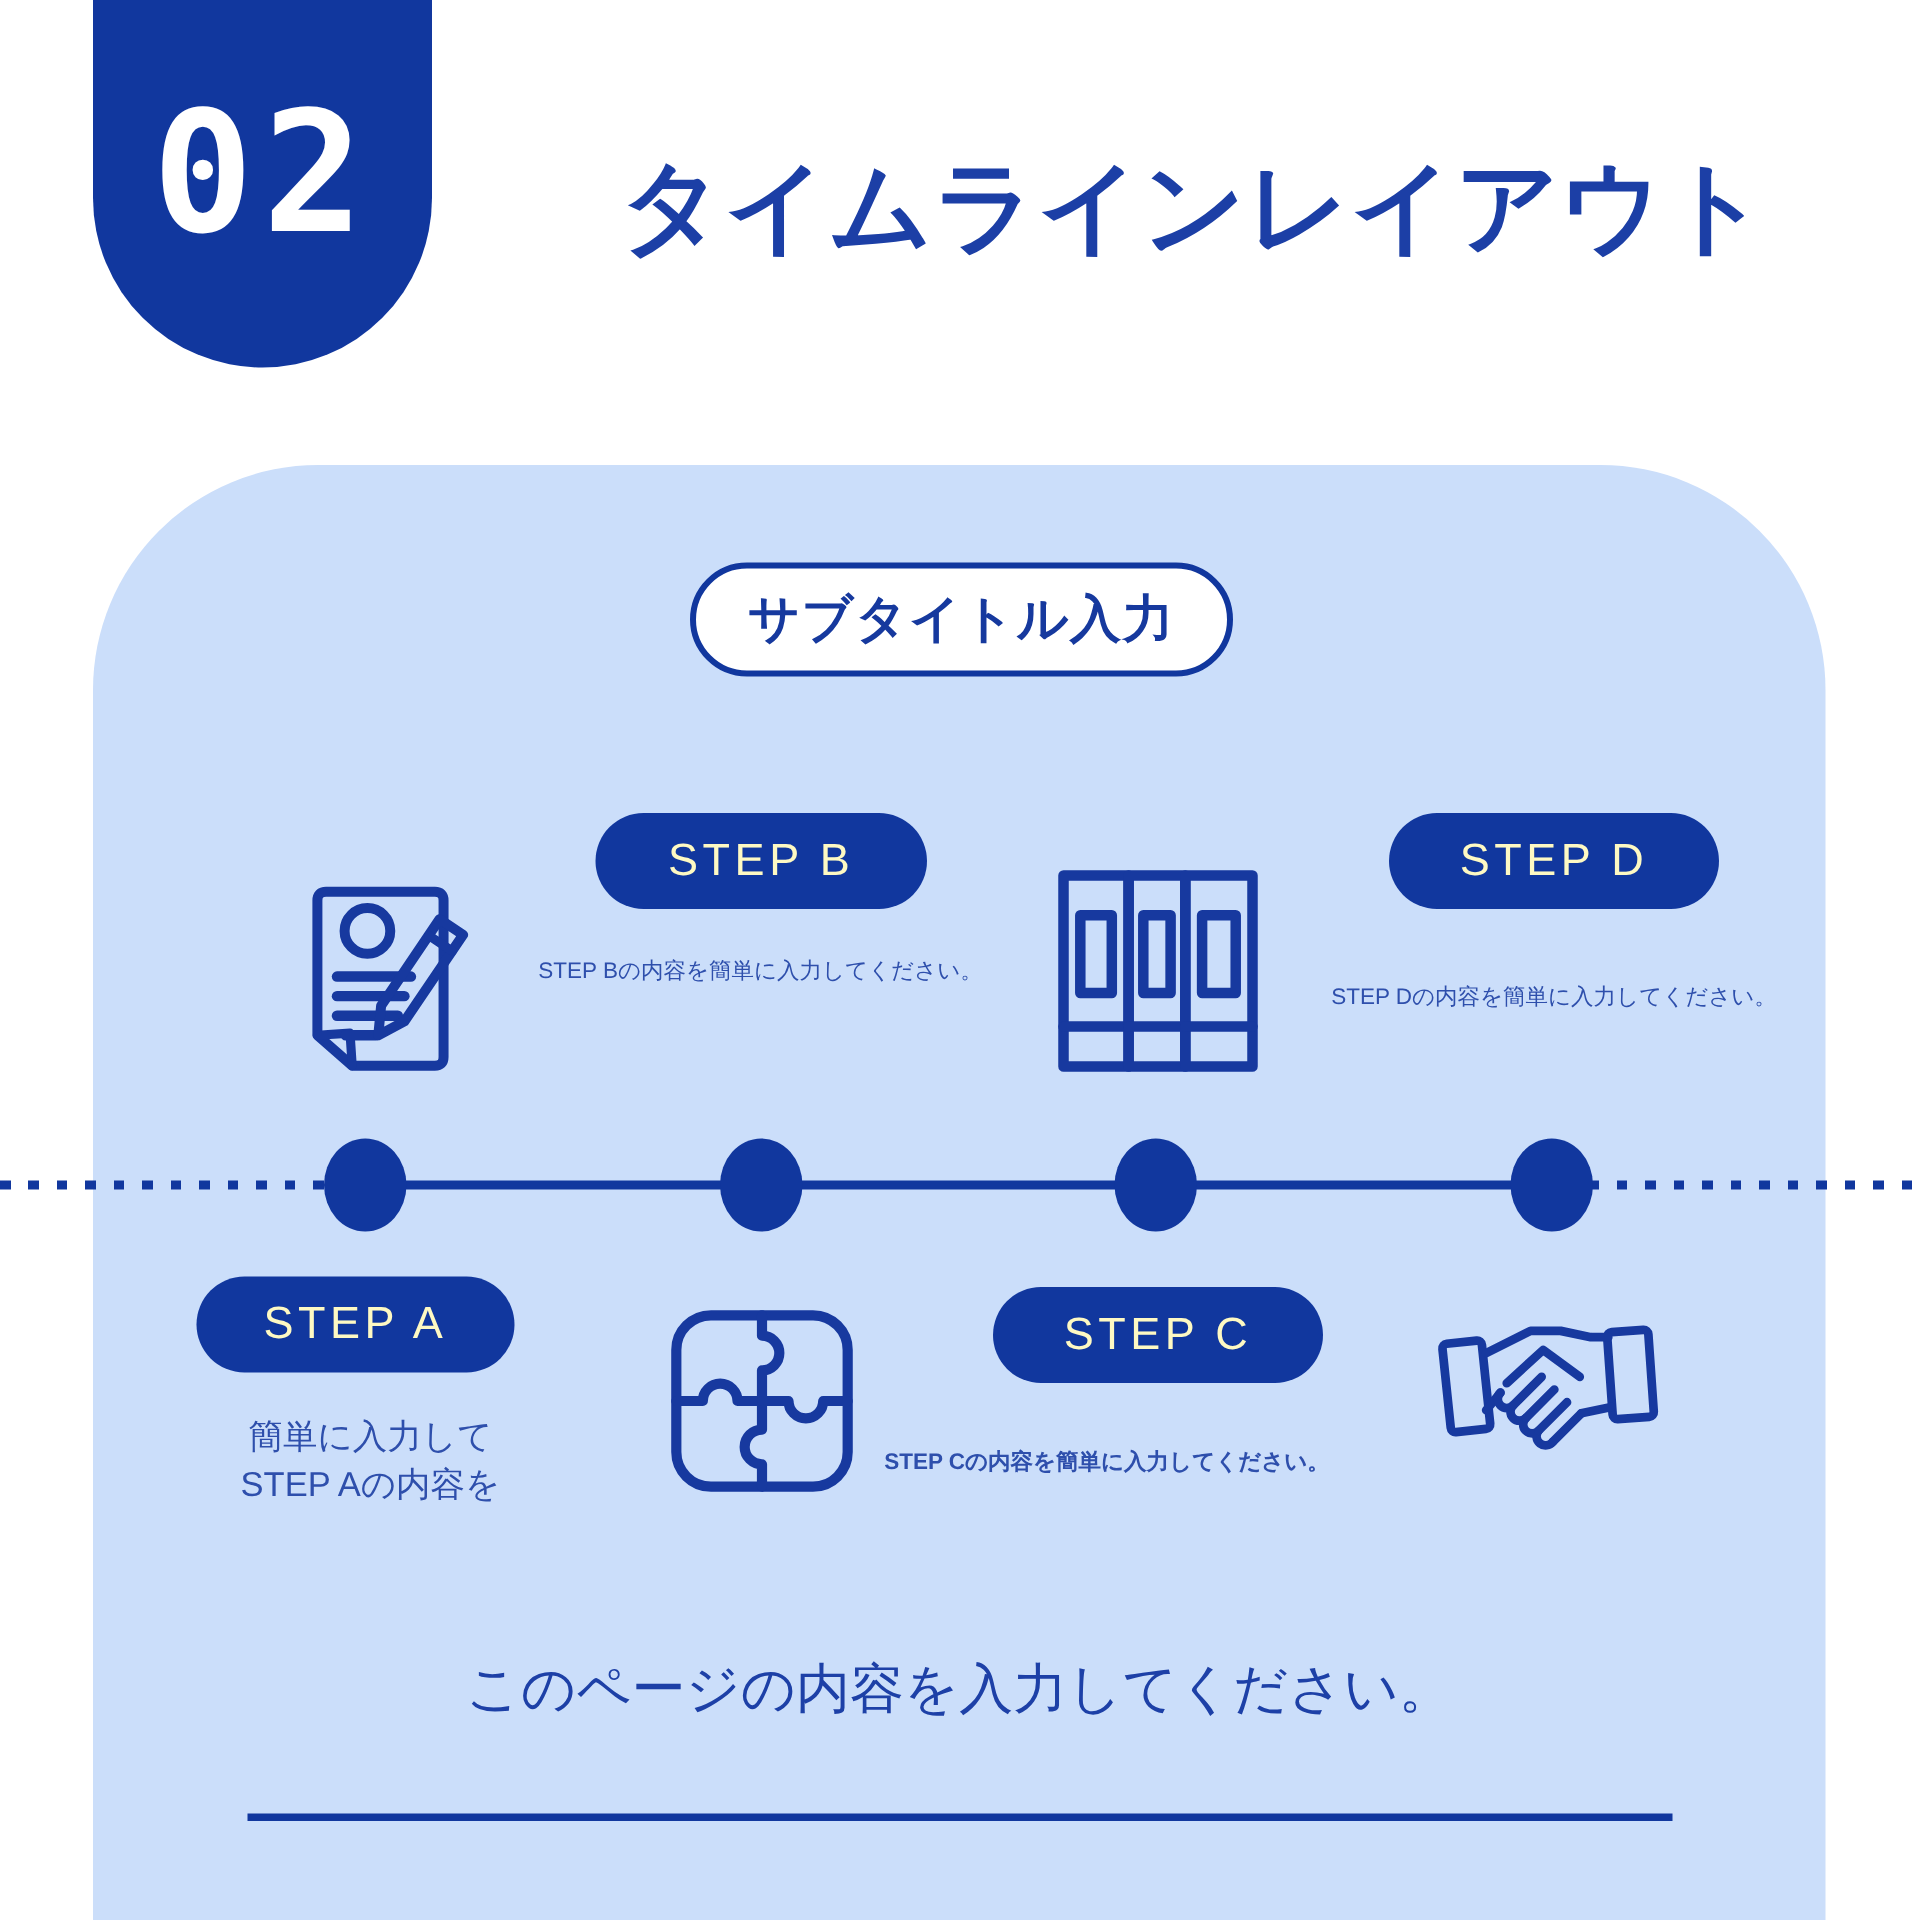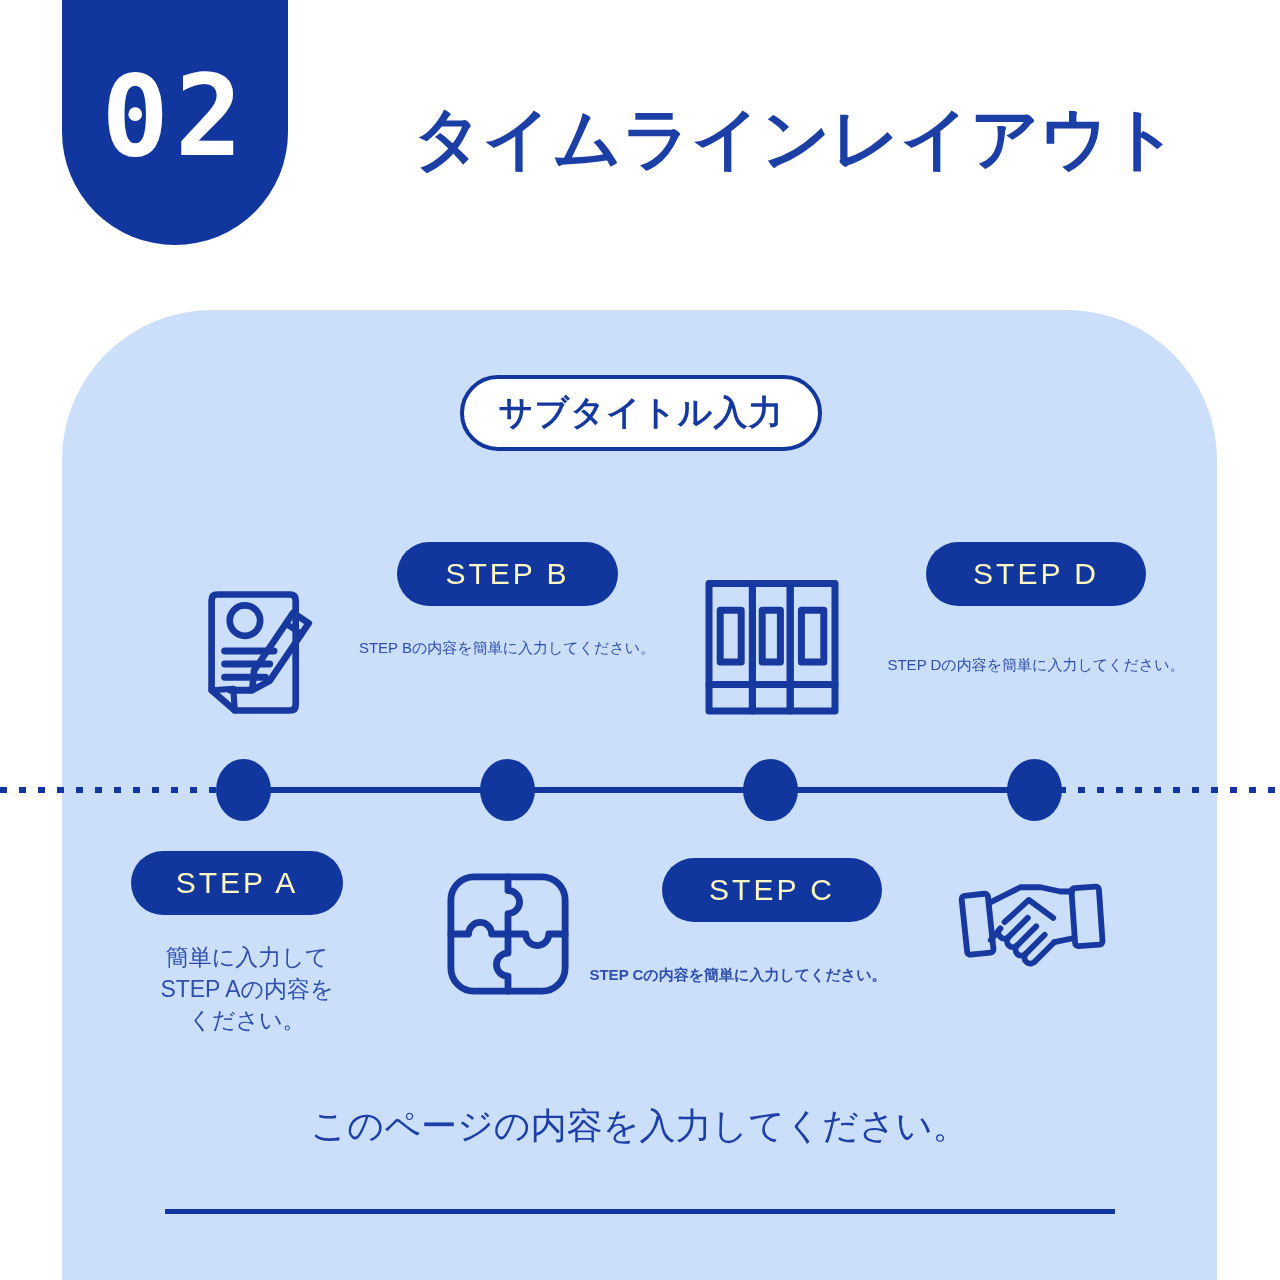--- a/index.html
+++ b/index.html
@@ -111,21 +111,20 @@
   <span>STEP D</span>
 </div>
 <div class="abs desc-sm" style="left:881px;top:654px;width:310px;">STEP Dの内容を簡単に入力してください。</div>
 
 <div class="abs step-pill" style="left:131px;top:851px;width:212px;">
   <span>STEP A</span>
 </div>
 <div class="abs desc-lg" style="left:127px;top:942px;width:240px;">
   <div>簡単に入力して</div>
   <div>STEP Aの内容を</div>
-  <div>ください。</div>
 </div>
 
 <div class="abs step-pill" style="left:662px;top:858px;width:220px;">
   <span>STEP C</span>
 </div>
 <div class="abs desc-sm" style="left:583px;top:964px;width:310px;font-weight:bold;">STEP Cの内容を簡単に入力してください。</div>
 
 <div class="abs icon" style="left:183px;top:580px;">
   <svg width="150" height="145" viewBox="0 0 100 100">
     <path d="M22,10 L72,10 Q76,10 76,14 L76,86 Q76,90 72,90 L34,90 L18,76 L18,14 Q18,10 22,10 Z" stroke-width="4.6"></path>

